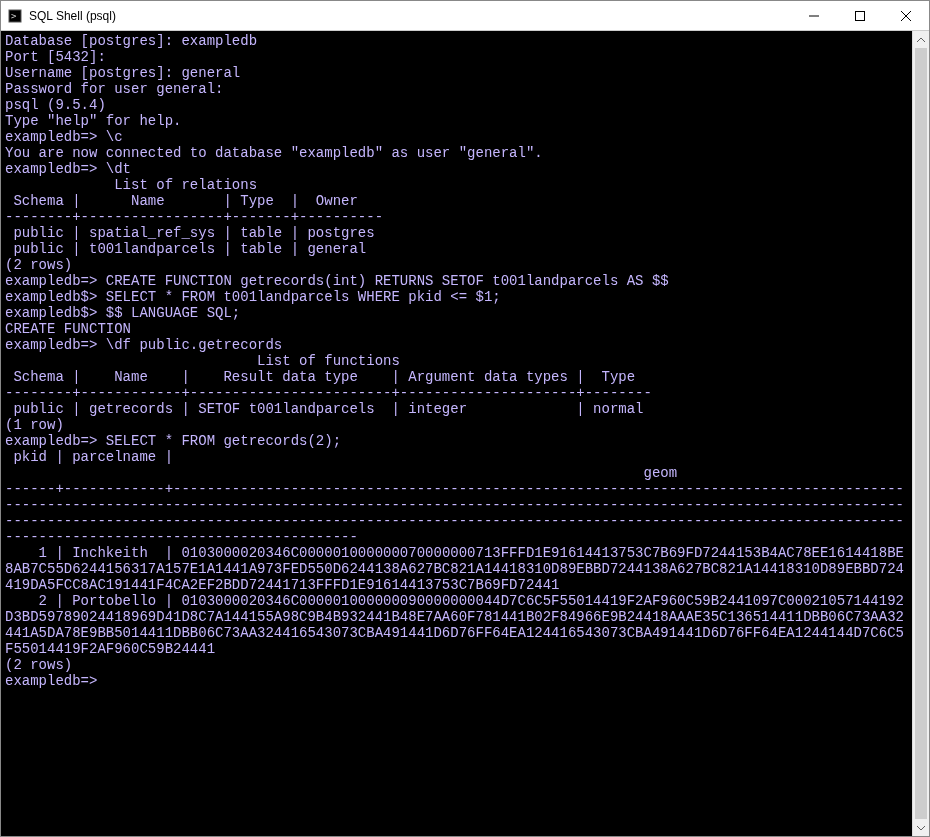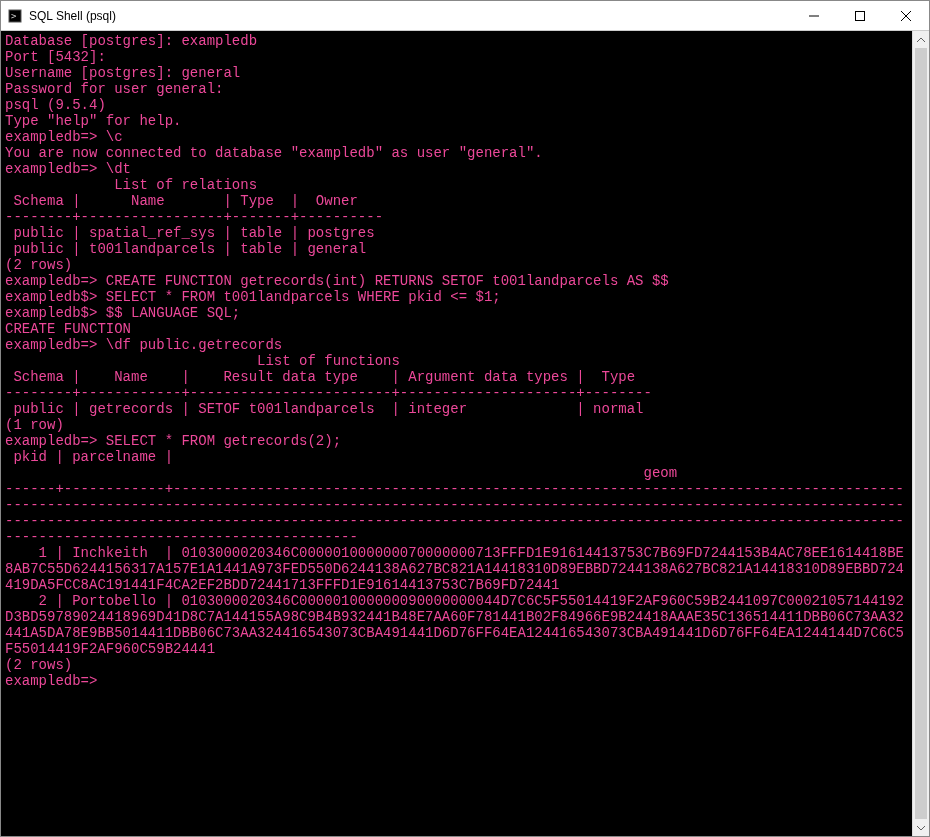--- a/index.html
+++ b/index.html
@@ -58,21 +58,21 @@
       cursor: pointer;
     }
     .content-wrap {
       flex: 1;
       display: flex;
       background: #000;
     }
     .terminal {
       flex: 1;
       background: #000;
-      color: #ec4899;
+      color: #c4b5fd;
       font-family: Consolas, "Courier New", monospace;
       font-size: 14px;
       line-height: 16px;
       padding: 2px 4px;
       white-space: pre;
       overflow: hidden;
     }
     .scrollbar {
       width: 17px;
       background: #f0f0f0;

